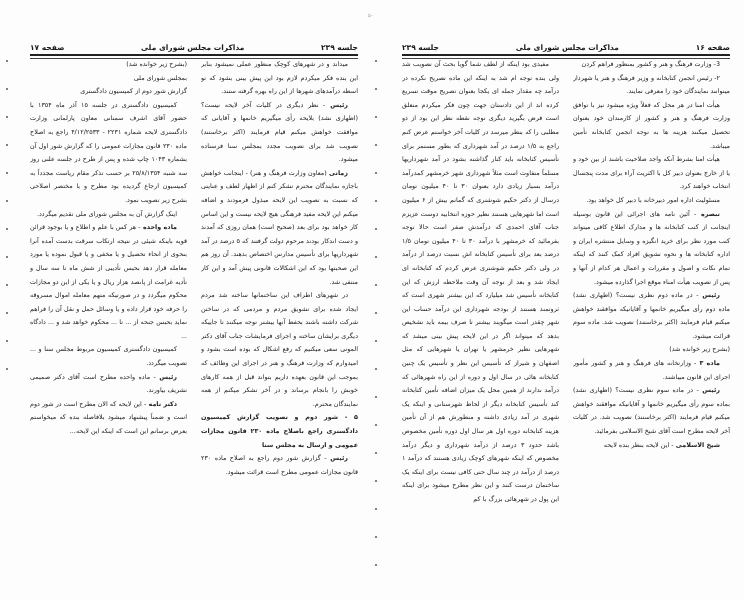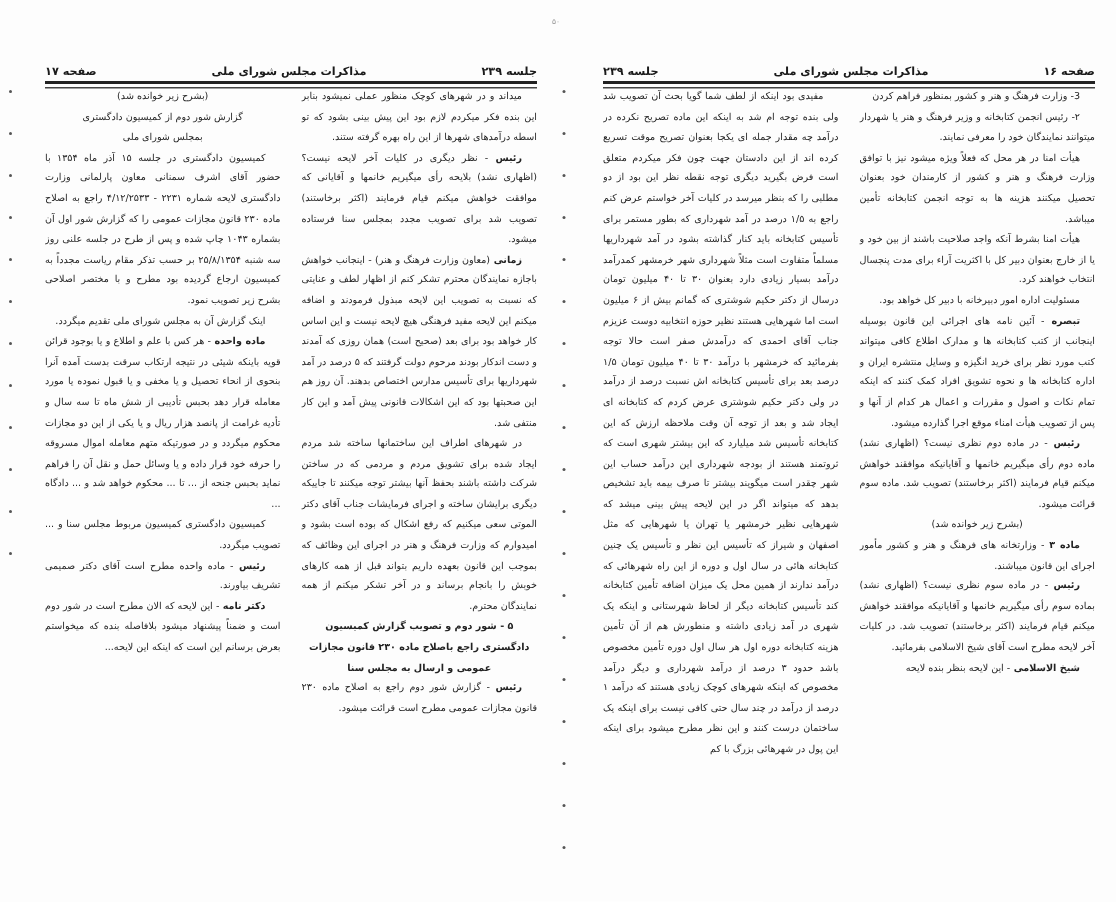--- a/index.html
+++ b/index.html
@@ -7,22 +7,22 @@
   .spread{position:absolute;left:0;top:0;width:744px;height:601px;background:#fdfdfd;}
   .page{position:absolute;top:0;height:601px;}
   .page.left{left:10px;width:352px;}
   .page.right{left:382px;width:352px;}
   .header{position:absolute;top:38px;left:20px;right:4px;height:14px;display:flex;justify-content:space-between;align-items:flex-end;direction:rtl;font-size:7.5px;font-weight:bold;}
   .header .rule{position:absolute;left:0;right:0;bottom:-4px;border-top:2px solid #222;}
   .header .rule2{position:absolute;left:0;right:0;bottom:-7px;border-top:1px solid #444;}
   .cols{position:absolute;top:58px;left:20px;right:4px;bottom:40px;display:flex;flex-direction:row-reverse;gap:14px;}
   .col{flex:1;direction:rtl;text-align:justify;font-size:6.4px;line-height:13.6px;color:#222;overflow:hidden;}
   .col p{margin:0 0 0 0;text-indent:10px;}
-  .col .center{text-align:center;text-indent:0;}
-  .col .heading{font-weight:bold;text-align:center;text-indent:0;}
+  .col .center{text-indent:0;}
+  .col .heading{font-weight:bold;text-indent:0;}
   .col .speaker{font-weight:bold;}
   .mark{position:absolute;font-size:5px;color:#999;}
   .gutter-dots{position:absolute;top:60px;width:4px;height:520px;}
   .gutter-dots span{display:block;width:2px;height:2px;background:#555;margin:0 0 26px 0;border-radius:1px;}
 </style>
 </head>
 <body>
 
 <div class="spread">
 
@@ -40,22 +40,22 @@
       <div class="col" id="lp-rc">
           <p>میداند و در شهرهای کوچک منظور عملی نمیشود بنابر این بنده فکر میکردم لازم بود این پیش بینی بشود که تو اسطه درآمدهای شهرها از این راه بهره گرفته ستند.</p>
           <p><span class="speaker">رئیس </span><span>- نظر دیگری در کلیات آخر لایحه نیست؟ (اظهاری نشد) بلایحه رأی میگیریم خانمها و آقایانی که موافقت خواهش میکنم قیام فرمایند (اکثر برخاستند) تصویب شد برای تصویب مجدد بمجلس سنا فرستاده میشود.</span></p>
           <p><span class="speaker">زمانی </span><span>(معاون وزارت فرهنگ و هنر) - اینجانب خواهش باجازه نمایندگان محترم تشکر کنم از اظهار لطف و عنایتی که نسبت به تصویب این لایحه مبذول فرمودند و اضافه میکنم این لایحه مفید فرهنگی هیچ لایحه نیست و این اساس کار خواهد بود برای بعد (صحیح است) همان روزی که آمدند و دست اندکار بودند مرحوم دولت گرفتند که ۵ درصد در آمد شهرداریها برای تأسیس مدارس اختصاص بدهند. آن روز هم این صحبتها بود که این اشکالات قانونی پیش آمد و این کار منتفی شد.</span></p>
           <p>در شهرهای اطراف این ساختمانها ساخته شد مردم ایجاد شده برای تشویق مردم و مردمی که در ساختن شرکت داشته باشند بحفظ آنها بیشتر توجه میکنند تا جاییکه دیگری برایشان ساخته و اجرای فرمایشات جناب آقای دکتر الموتی سعی میکنیم که رفع اشکال که بوده است بشود و امیدوارم که وزارت فرهنگ و هنر در اجرای این وظائف که بموجب این قانون بعهده داریم بتواند قبل از همه کارهای خوبش را بانجام برساند و در آخر تشکر میکنم از همه نمایندگان محترم.</p>
           <p class="heading">۵ - شور دوم و تصویب گزارش کمیسیون دادگستری راجع باصلاح ماده ۲۳۰ قانون مجازات عمومی و ارسال به مجلس سنا</p>
           <p><span class="speaker">رئیس </span><span>- گزارش شور دوم راجع به اصلاح ماده ۲۳۰ قانون مجازات عمومی مطرح است قرائت میشود.</span></p>
         </div>
       <div class="col" id="lp-lc">
           <p class="center">(بشرح زیر خوانده شد)</p>
+          <p class="center">بمجلس شورای ملی</p>
           <p class="center">گزارش شور دوم از کمیسیون دادگستری</p>
-          <p class="center">بمجلس شورای ملی</p>
           <p>کمیسیون دادگستری در جلسه ۱۵ آذر ماه ۱۳۵۴ با حضور آقای اشرف سمنانی معاون پارلمانی وزارت دادگستری لایحه شماره ۲۲۳۱ - ۴/۱۲/۲۵۳۳ راجع به اصلاح ماده ۲۳۰ قانون مجازات عمومی را که گزارش شور اول آن بشماره ۱۰۴۳ چاپ شده و پس از طرح در جلسه علنی روز سه شنبه ۲۵/۸/۱۳۵۴ بر حسب تذکر مقام ریاست مجدداً به کمیسیون ارجاع گردیده بود مطرح و با مختصر اصلاحی بشرح زیر تصویب نمود.</p>
           <p>اینک گزارش آن به مجلس شورای ملی تقدیم میگردد.</p>
           <p><span class="speaker">ماده واحده </span><span>- هر کس با علم و اطلاع و یا بوجود قرائن قویه باینکه شیئی در نتیجه ارتکاب سرقت بدست آمده آنرا بنحوی از انحاء تحصیل و یا مخفی و یا قبول نموده یا مورد معامله قرار دهد بحبس تأدیبی از شش ماه تا سه سال و تأدیه غرامت از پانصد هزار ریال و یا یکی از این دو مجازات محکوم میگردد و در صورتیکه متهم معامله اموال مسروقه را حرفه خود قرار داده و یا وسائل حمل و نقل آن را فراهم نماید بحبس جنحه از ... تا ... محکوم خواهد شد و ... دادگاه ...</span></p>
           <p>کمیسیون دادگستری کمیسیون مربوط مجلس سنا و ... تصویب میگردد.</p>
           <p><span class="speaker">رئیس </span><span>- ماده واحده مطرح است آقای دکتر صمیمی تشریف بیاورند.</span></p>
           <p><span class="speaker">دکتر نامه </span><span>- این لایحه که الان مطرح است در شور دوم است و ضمناً پیشنهاد میشود بلافاصله بنده که میخواستم بعرض برسانم این است که اینکه این لایحه...</span></p>
         </div>
     </div>
   </div>
 

